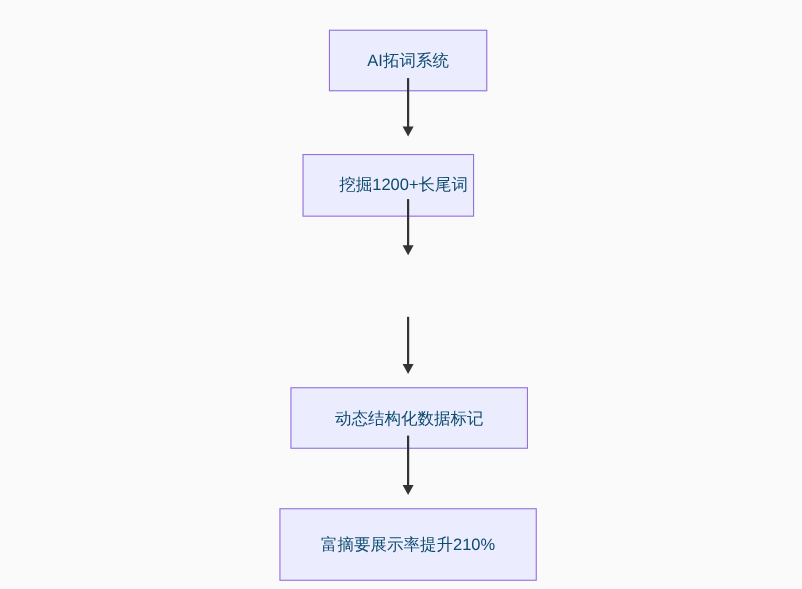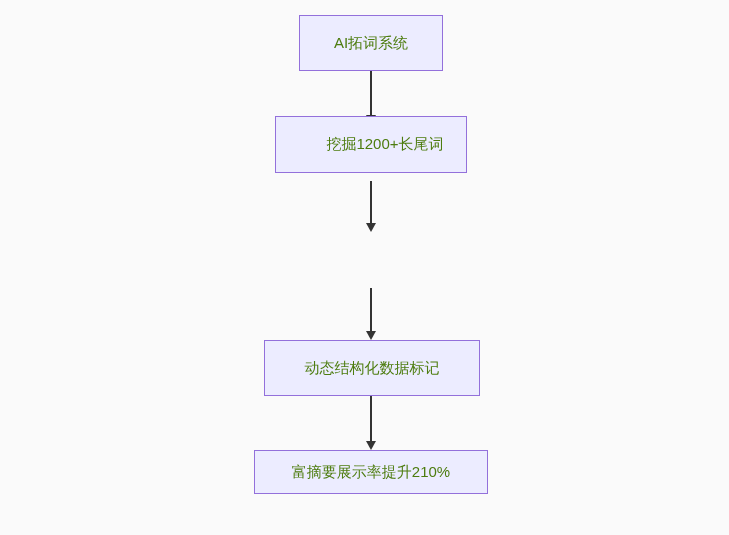--- a/index.html
+++ b/index.html
@@ -13,33 +13,34 @@
     height: 535px;
     background: #fafafa;
     font-family: "Liberation Sans", "DejaVu Sans", sans-serif;
     overflow: hidden;
   }
   .node {
     position: absolute;
     box-sizing: border-box;
     background: #ECECFF;
     border: 1px solid #9370DB;
-    color: #4d7c0f;
+    color: #0c4a6e;
     font-size: 15px;
     display: flex;
     align-items: center;
     justify-content: center;
     text-align: center;
     white-space: nowrap;
+    margin-top: 12px;
   }
   .n0 { left: 299px; top: 15px;  width: 144px; height: 56px; }
-  .n1 { left: 275px; top: 116px; width: 192px; height: 57px; padding-left: 28px; }
+  .n1 { left: 275px; top: 128px; width: 156px; height: 57px; padding-left: 28px; }
   .n2 { left: 261px; top: 232px; width: 222px; height: 56px; }
   .n3 { left: 264px; top: 340px; width: 216px; height: 56px; }
-  .n4 { left: 254px; top: 450px; width: 234px; height: 44px; }
+  .n4 { left: 254px; top: 450px; width: 234px; height: 66px; }
 
   .edge {
     position: absolute;
     left: 365px;
     width: 12px;
   }
   .e0 { top: 71px;  height: 53px; }
   .e1 { top: 181px; height: 51px; }
   .e2 { top: 288px; height: 52px; }
   .e3 { top: 396px; height: 54px; }

